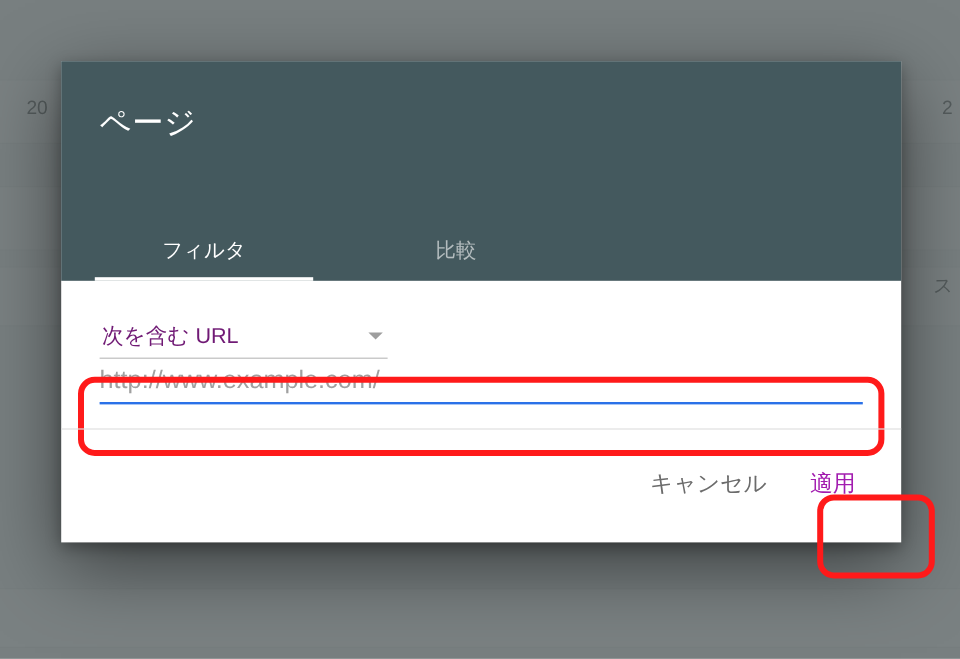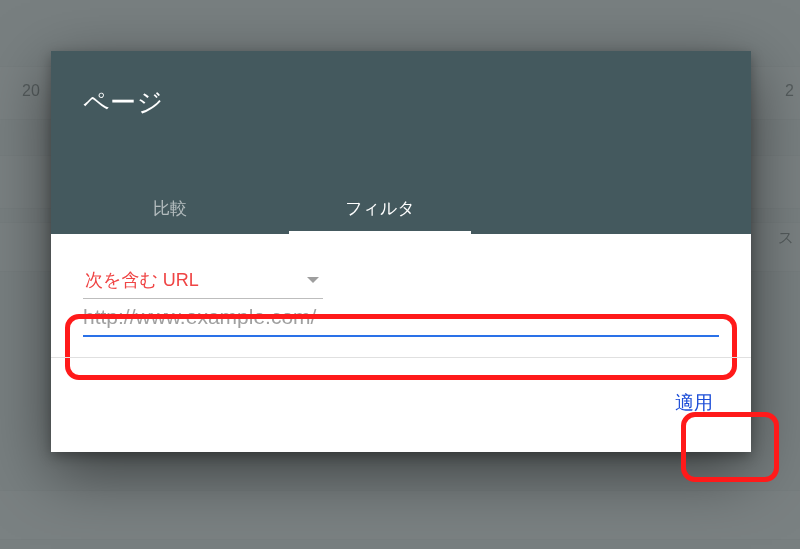--- a/index.html
+++ b/index.html
@@ -74,21 +74,21 @@
     padding: 28px 32px 20px 32px;
     position: relative;
   }
   .select-wrap {
     display: inline-flex;
     align-items: center;
     border-bottom: 1px solid #bdbdbd;
     padding: 6px 4px 6px 2px;
     width: 240px;
     cursor: pointer;
-    color: #ef4444;
+    color: #701a75;
     font-size: 18px;
   }
   .select-label { flex: 1; }
   .select-caret {
     width: 0; height: 0;
     border-left: 6px solid transparent;
     border-right: 6px solid transparent;
     border-top: 6px solid #9e9e9e;
   }
   .highlight-box {
@@ -125,21 +125,21 @@
     position: relative;
   }
   .btn {
     background: none;
     border: none;
     font-size: 19px;
     color: #6b6b6b;
     cursor: pointer;
     padding: 6px 4px;
   }
-  .btn.primary { color: #1d4ed8; }
+  .btn.primary { color: #a21caf; }
   .hl-apply {
     left: 630px; top: 178px;
     width: 98px; height: 70px;
   }
 </style>
 </head>
 <body>
 
 <div class="backdrop">
   <div class="bg-bar" style="top:66px;"></div>
@@ -150,39 +150,40 @@
   <span class="bg-text" style="right:6px; top:82px;">2</span>
   <span class="bg-text" style="right:6px; top:228px;">ス</span>
 </div>
 
 <div class="overlay"></div>
 
 <div class="dialog">
   <div class="dialog-header">
     <div class="dialog-title">ページ</div>
     <div class="tabs">
+      <div class="tab active">
+        <span>フィルタ</span>
+      </div>
       <div class="tab">
         <span>比較</span>
-      </div>
-      <div class="tab active">
-        <span>フィルタ</span>
       </div>
     </div>
   </div>
 
   <div class="dialog-body">
     <div class="select-wrap">
       <span class="select-label">次を含む URL</span>
       <span class="select-caret"></span>
     </div>
 
     <div class="input-wrap">
       <input class="url-input" type="text" placeholder="http://www.example.com/" style="">
     </div>
 
     <div class="highlight-box hl-input"></div>
     <div class="highlight-box hl-apply"></div>
   </div>
 
   <div class="dialog-footer">
+    <button class="btn">キャンセル</button>
     <button class="btn primary">適用</button>
   </div>
 </div>
 
 </body></html>

